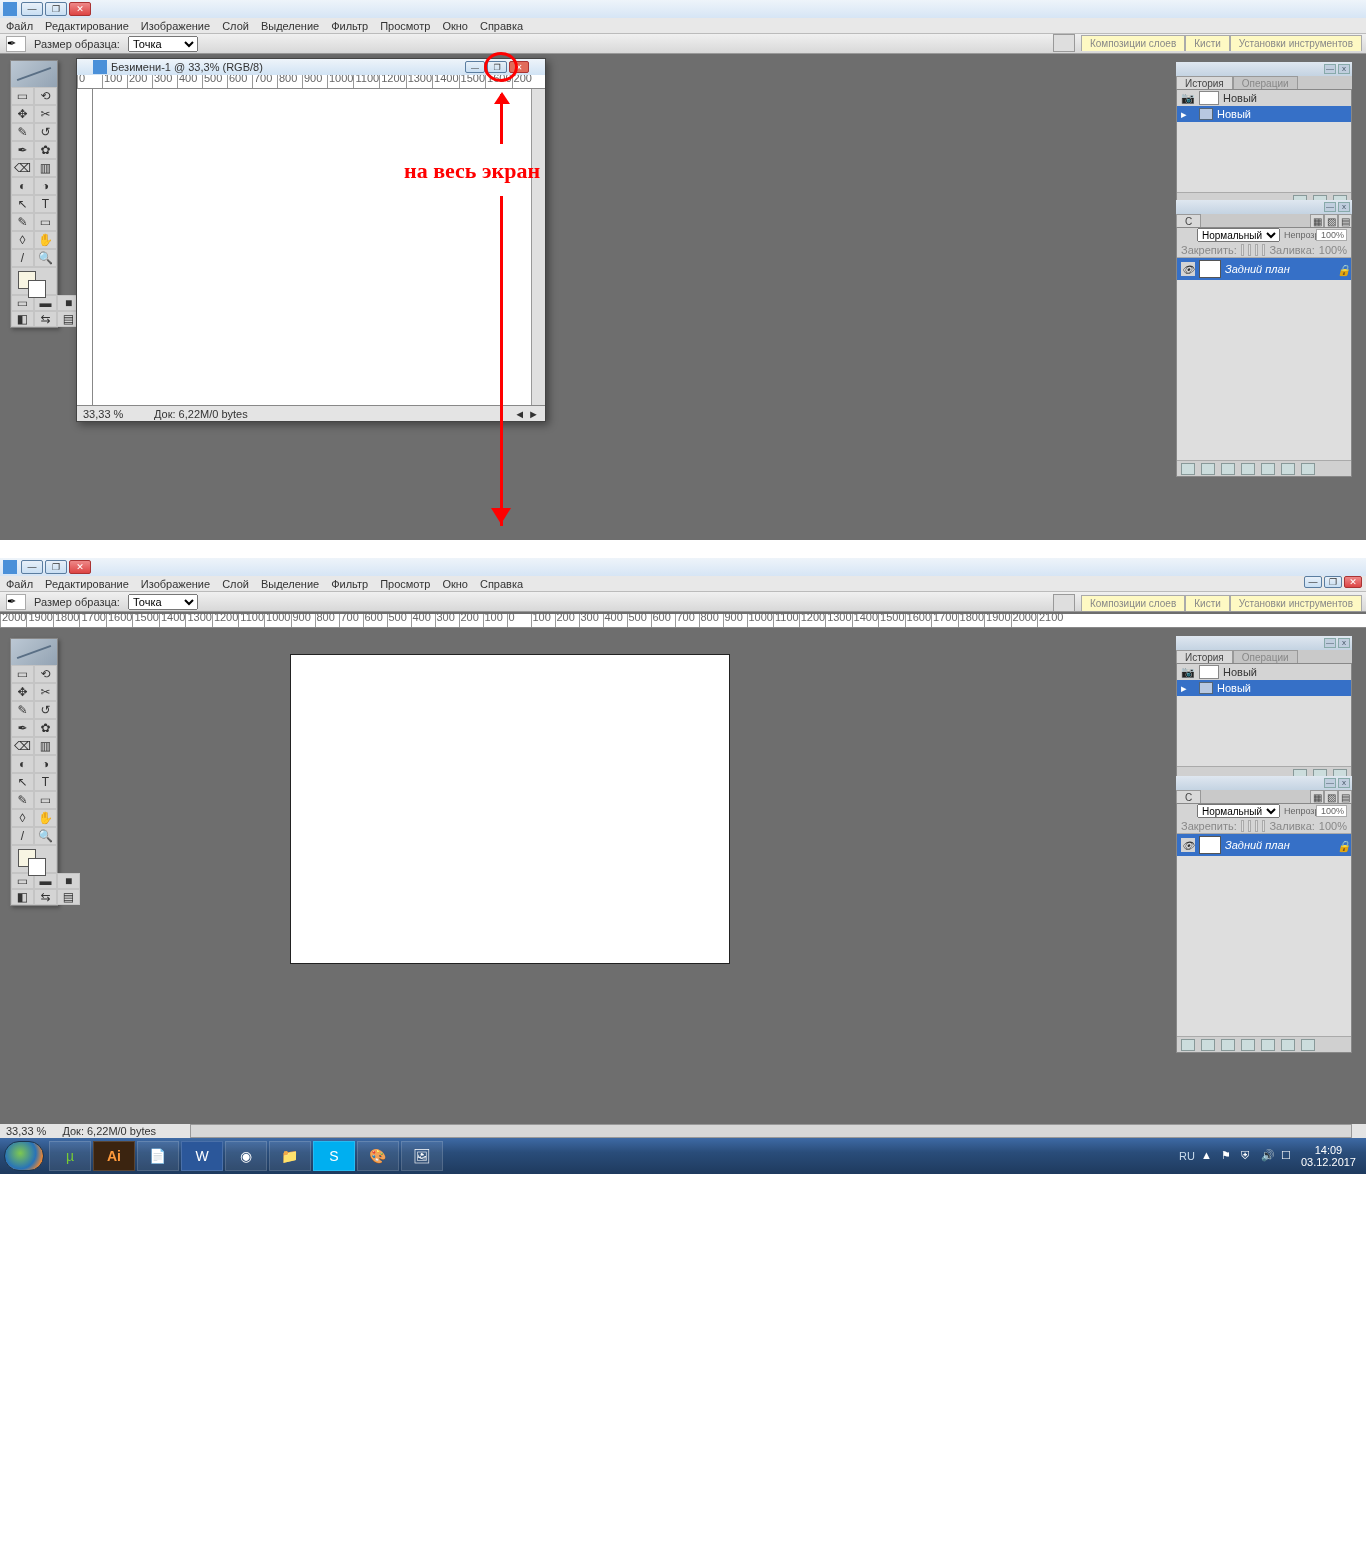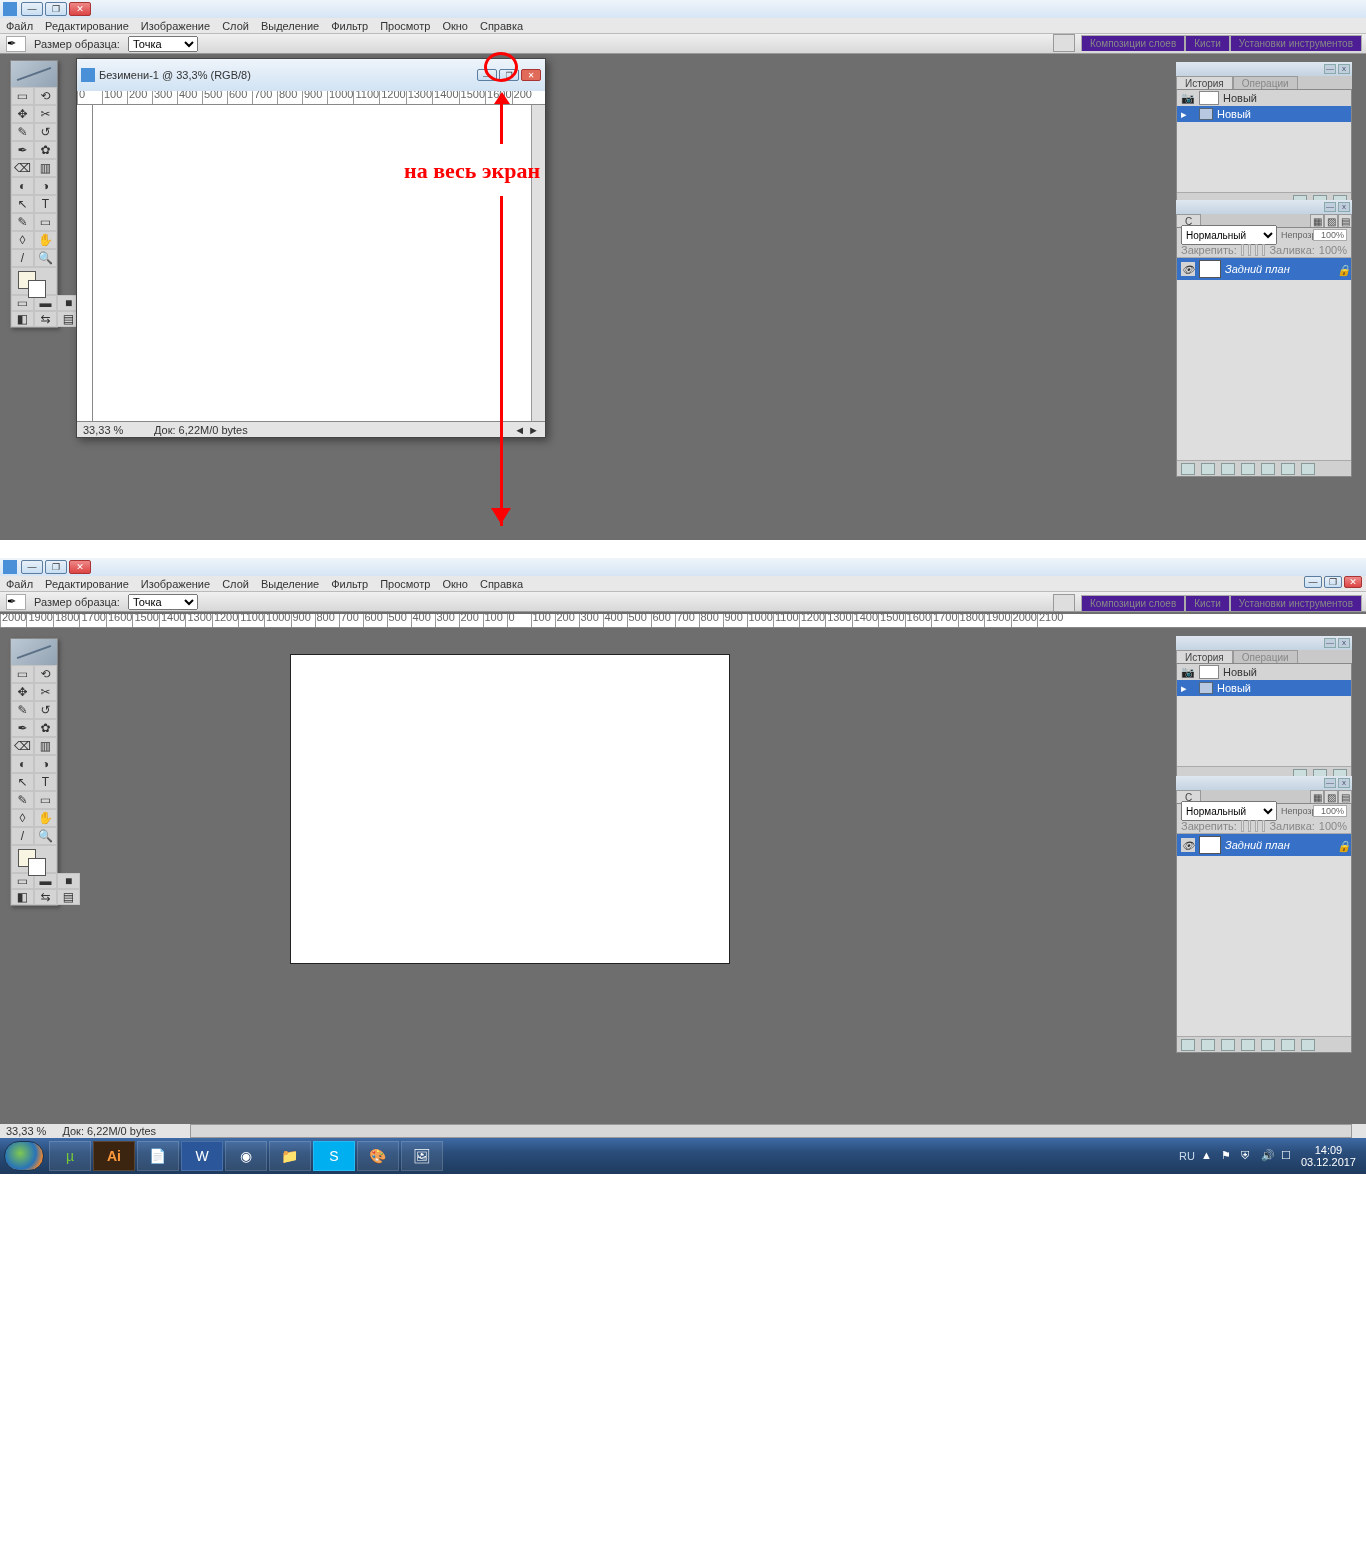--- a/index.html
+++ b/index.html
@@ -23,37 +23,37 @@
 
 
 .optbar { height:20px; background:linear-gradient(#f0f0f0,#d8d8d8); border-bottom:1px solid #999; display:flex; align-items:center; padding:0 6px; gap:8px; }
 .optbar .tool-icon { width:20px; height:16px; border:1px solid #aaa; background:#fff; }
 .optbar .label { color:#333; }
 .optbar select { font-size:11px; height:16px; width:70px; }
 
 
 .optbar-right { position:absolute; right:4px; top:34px; display:flex; align-items:center; gap:0; }
 .pwell { width:22px; height:18px; background:#dedede; border:1px solid #999; margin-right:6px; }
-.ptab { background:#4c1d95; color:#888; font-size:10px; padding:2px 8px; border:1px solid #aaa; border-bottom:none; }
+.ptab { background:#fef9c3; color:#888; font-size:10px; padding:2px 8px; border:1px solid #aaa; border-bottom:none; }
 
 
 .toolbox { position:absolute; left:10px; width:48px; background:#d4d4d4; border:1px solid #888; box-shadow:2px 2px 4px rgba(0,0,0,.3); }
 .toolbox-feather { height:26px; background:linear-gradient(135deg,#bcc8d4,#93a3b3); display:flex; align-items:center; justify-content:center; }
 .toolbox-feather::after { content:""; width:36px; height:2px; background:#5a6f85; transform:rotate(-20deg); }
 .toolgrid { display:grid; grid-template-columns:1fr 1fr; }
 .toolcell { width:23px; height:18px; display:flex; align-items:center; justify-content:center; border:1px solid #c4c4c4; background:#d4d4d4; font-size:12px; color:#333; }
 .swatches { height:28px; position:relative; background:#d4d4d4; border:1px solid #c4c4c4; }
 .fg-sw { position:absolute; left:6px; top:3px; width:18px; height:18px; background:#f8f5e3; border:1px solid #555; }
 .bg-sw { position:absolute; left:16px; top:12px; width:18px; height:18px; background:#fff; border:1px solid #555; }
 .toolbot { display:grid; grid-template-columns:1fr 1fr 1fr; }
 .toolbot .toolcell { height:16px; }
 
 
 .docwin { position:absolute; left:76px; top:58px; width:470px; background:#fff; border:1px solid #444; box-shadow:3px 3px 8px rgba(0,0,0,.4); }
-.docwin-titlebar { height:32px; background:linear-gradient(#eef4fa,#d1e3f4); display:flex; align-items:center; padding:0 4px; }
+.docwin-titlebar { height:16px; background:linear-gradient(#eef4fa,#d1e3f4); display:flex; align-items:center; padding:0 16px; }
 .docwin-titlebar .winbtn { width:20px; height:12px; font-size:8px; }
 .docwin-titlebar .winbtn.close { background:#e16b5a; }
 .docwin-ruler-h { height:14px; background:#fff; display:flex; overflow:hidden; font-size:8px; color:#666; border-bottom:1px solid #888; }
 .rulh-tick { flex:0 0 25px; border-left:1px solid #999; padding-left:1px; line-height:7px; }
 .docwin-body { display:flex; height:316px; }
 .docwin-ruler-v { width:16px; background:#fff; border-right:1px solid #888; }
 .docwin-canvas { flex:1; background:#fff; }
 .docwin-status { height:16px; background:#e4e4e4; border-top:1px solid #888; display:flex; align-items:center; padding:0 6px; gap:16px; color:#333; }
 .docwin-status .zoom { width:55px; }
 .docwin-sb { width:14px; background:#e0e0e0; border-left:1px solid #999; }
@@ -76,21 +76,21 @@
 .hist-row { display:flex; align-items:center; height:16px; color:#333; padding:0 4px; gap:4px; }
 .hist-thumb { width:20px; height:14px; background:#fff; border:1px solid #888; }
 .hist-row.sel { background:#3670c7; color:#fff; }
 .hist-icon { width:14px; height:12px; background:#b8c8e0; border:1px solid #567; }
 .hist-eye { width:14px; height:12px; }
 .hist-fill { height:70px; background:#dedede; }
 .hist-foot { height:16px; background:#d0d0d0; display:flex; justify-content:flex-end; align-items:center; gap:6px; padding:0 4px; border-top:1px solid #aaa; }
 .hist-foot .ic { width:14px; height:12px; background:#cdd; border:1px solid #899; }
 
 .lay-top { height:14px; display:flex; align-items:center; gap:4px; padding:0 4px; font-size:10px; color:#666; }
-.lay-top select { font-size:10px; flex:1; height:20px; }
+.lay-top select { font-size:10px; flex:1; height:14px;margin-left:16px; }
 .lay-top .npz { width:28px; font-size:9px; }
 .lay-top .pct { width:34px; border:1px solid #aaa; background:#fff; font-size:9px; text-align:right; padding-right:2px; }
 .lay-lock { height:16px; display:flex; align-items:center; gap:4px; padding:0 4px; font-size:9px; color:#888; border-bottom:1px solid #aaa; }
 .lay-lock .ic { width:12px; height:12px; background:#ddd; border:1px solid #aaa; }
 .lay-row { display:flex; align-items:center; height:22px; background:#3670c7; color:#fff; padding:0 4px; gap:4px; font-style:italic; }
 .lay-eye { width:14px; height:14px; color:#333; background:#d4d4d4; display:flex; align-items:center; justify-content:center; font-size:10px; }
 .lay-thumb { width:22px; height:18px; background:#fff; border:1px solid #555; }
 .lay-lockic { margin-left:auto; width:10px; height:10px; }
 .lay-fill { height:180px; background:#dedede; }
 .lay-foot { height:16px; background:#d0d0d0; display:flex; align-items:center; gap:6px; padding:0 4px; border-top:1px solid #aaa; }

